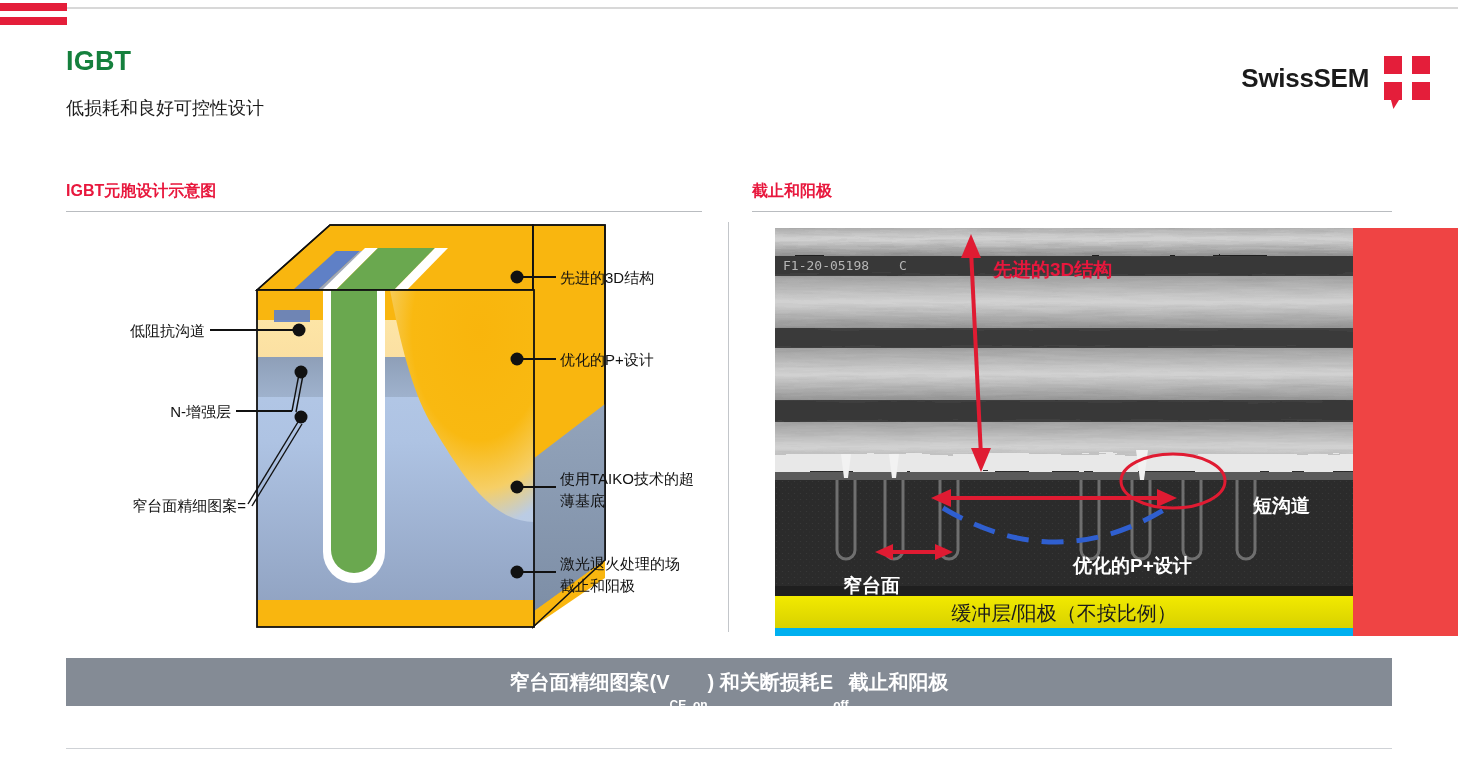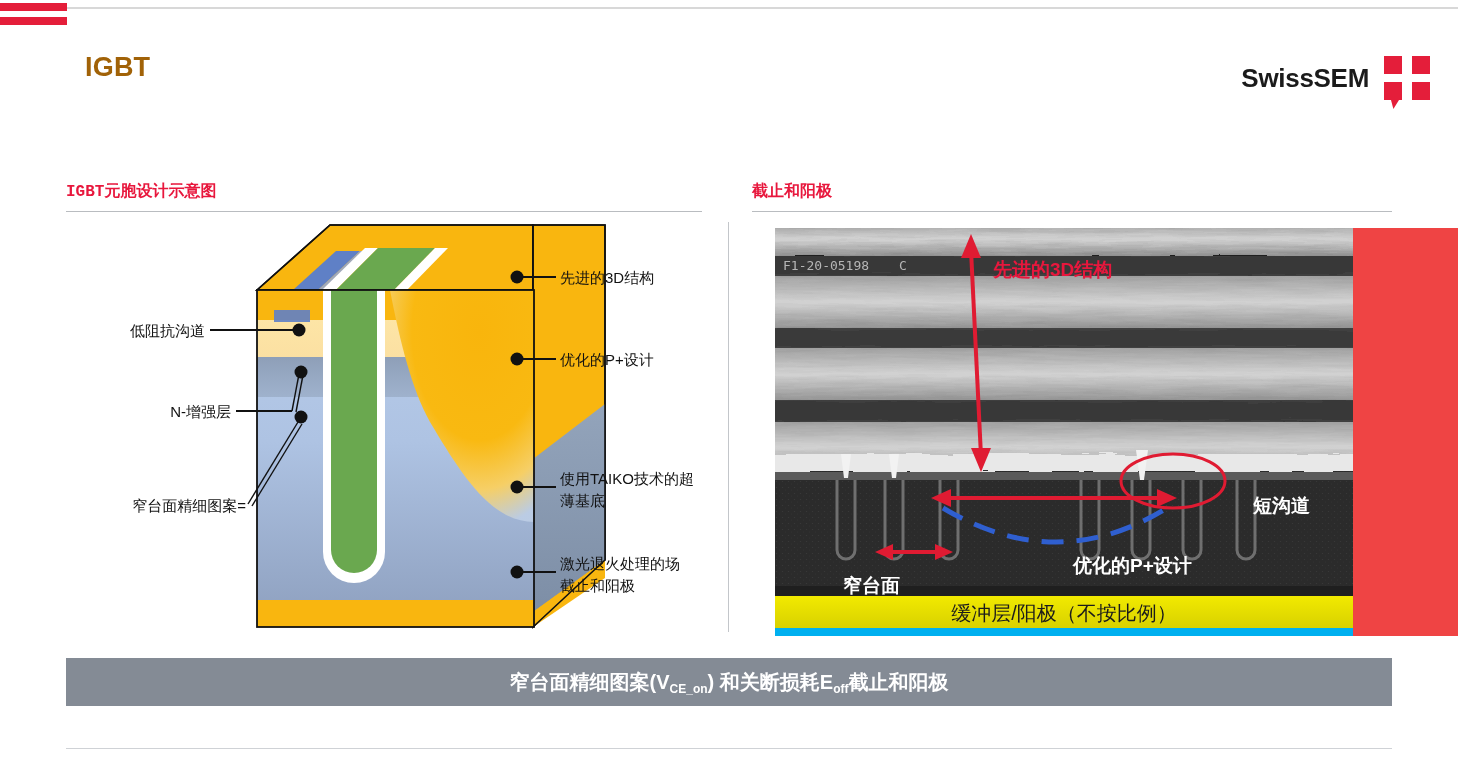--- a/index.html
+++ b/index.html
@@ -10,70 +10,71 @@
     overflow: hidden;
   }
   .slide { position: relative; width: 1458px; height: 768px; background: #fff; }
 
   
   .topline { position: absolute; left: 0; top: 7px; width: 1458px; height: 2px; background: #d8d8d8; }
   .redbar1 { position: absolute; left: 0; top: 3px; width: 67px; height: 8px; background: #e41e3a; }
   .redbar2 { position: absolute; left: 0; top: 17px; width: 67px; height: 8px; background: #e41e3a; }
 
   
-  .title { position: absolute; left: 66px; top: 52px; font-size: 27px; font-weight: bold; color: #a16207; letter-spacing: .2px; margin-left: 19px; }
+  .title { position: absolute; left: 66px; top: 46px; font-size: 27px; font-weight: bold; color: #15803d; letter-spacing: .2px; }
   .subtitle { position: absolute; left: 66px; top: 96px; font-size: 18px; color: #1b1b1b; }
 
   .logo { position: absolute; right: 28px; top: 56px; display: flex; align-items: center; gap: 15px; }
   .logo-word { font-size: 26px; font-weight: bold; color: #1b1b1b; letter-spacing: -.3px; }
   .logo-mark { position: relative; width: 46px; height: 44px; }
   .logo-mark i { position: absolute; background: #e41e3a; display:block; }
   .lm-tl { left: 0; top: 0; width: 18px; height: 18px; }
   .lm-tr { left: 28px; top: 0; width: 18px; height: 18px; }
   .lm-br { left: 28px; top: 26px; width: 18px; height: 18px; }
   .lm-bl { left: 0; top: 26px; width: 18px; height: 18px; }
   .lm-tail { left: 7px; top: 44px; width: 8px; height: 9px;
              background: #e41e3a;
              clip-path: polygon(0 0, 100% 0, 30% 100%); }
 
   
-  .sec-h { position: absolute; font-size: 16px; font-weight: bold; color: #e8173d; font-family: Liberation Mono, monospace; }
+  .sec-h { position: absolute; font-size: 16px; font-weight: bold; color: #e8173d; }
   .sec-h.left { left: 66px; top: 181px; }
   .sec-h.right { left: 752px; top: 181px; }
   .sec-rule { position: absolute; height: 1px; background: #b9bcc0; }
   .sec-rule.left { left: 66px; top: 211px; width: 636px; }
   .sec-rule.right { left: 752px; top: 211px; width: 640px; }
   .vdiv { position: absolute; left: 728px; top: 222px; width: 1px; height: 410px; background: #c3c6ca; }
 
   
   .cell { position: absolute; left: 60px; top: 222px; width: 660px; height: 420px; }
   .cell svg { display: block; }
 
   
   .sem { position: absolute; left: 775px; top: 228px; width: 686px; height: 408px; overflow: hidden; background:#ef4444; }
   .sem svg { display:block; }
 
   
   .banner { position: absolute; left: 66px; top: 658px; width: 1326px; height: 48px;
             background: #848b95; display: flex; align-items: center; justify-content: center; }
   .banner-txt { color: #ffffff; font-size: 20px; font-weight: bold; white-space: nowrap; }
-  .banner-txt sub { font-size: 12px; vertical-align: baseline; position: relative; top: 4px; text-align: right; }
+  .banner-txt sub { font-size: 12px; vertical-align: baseline; position: relative; top: 20px; text-align: right; }
 
   .footer-rule { position: absolute; left: 66px; top: 748px; width: 1326px; height: 1px; background: #cfd2d6; }
 </style>
 </head>
 <body>
 
 <div class="slide">
 
   <div class="topline"></div>
   <div class="redbar1"></div>
   <div class="redbar2"></div>
 
   <div class="title">IGBT</div>
+  <div class="subtitle">低损耗和良好可控性设计</div>
 
   <div class="logo">
     <div class="logo-word">SwissSEM</div>
     <div class="logo-mark">
       <i class="lm-tl"></i>
         <i class="lm-tr"></i>
         <i class="lm-bl"></i>
         <i class="lm-br"></i>
         <i class="lm-tail"></i>
     </div>

